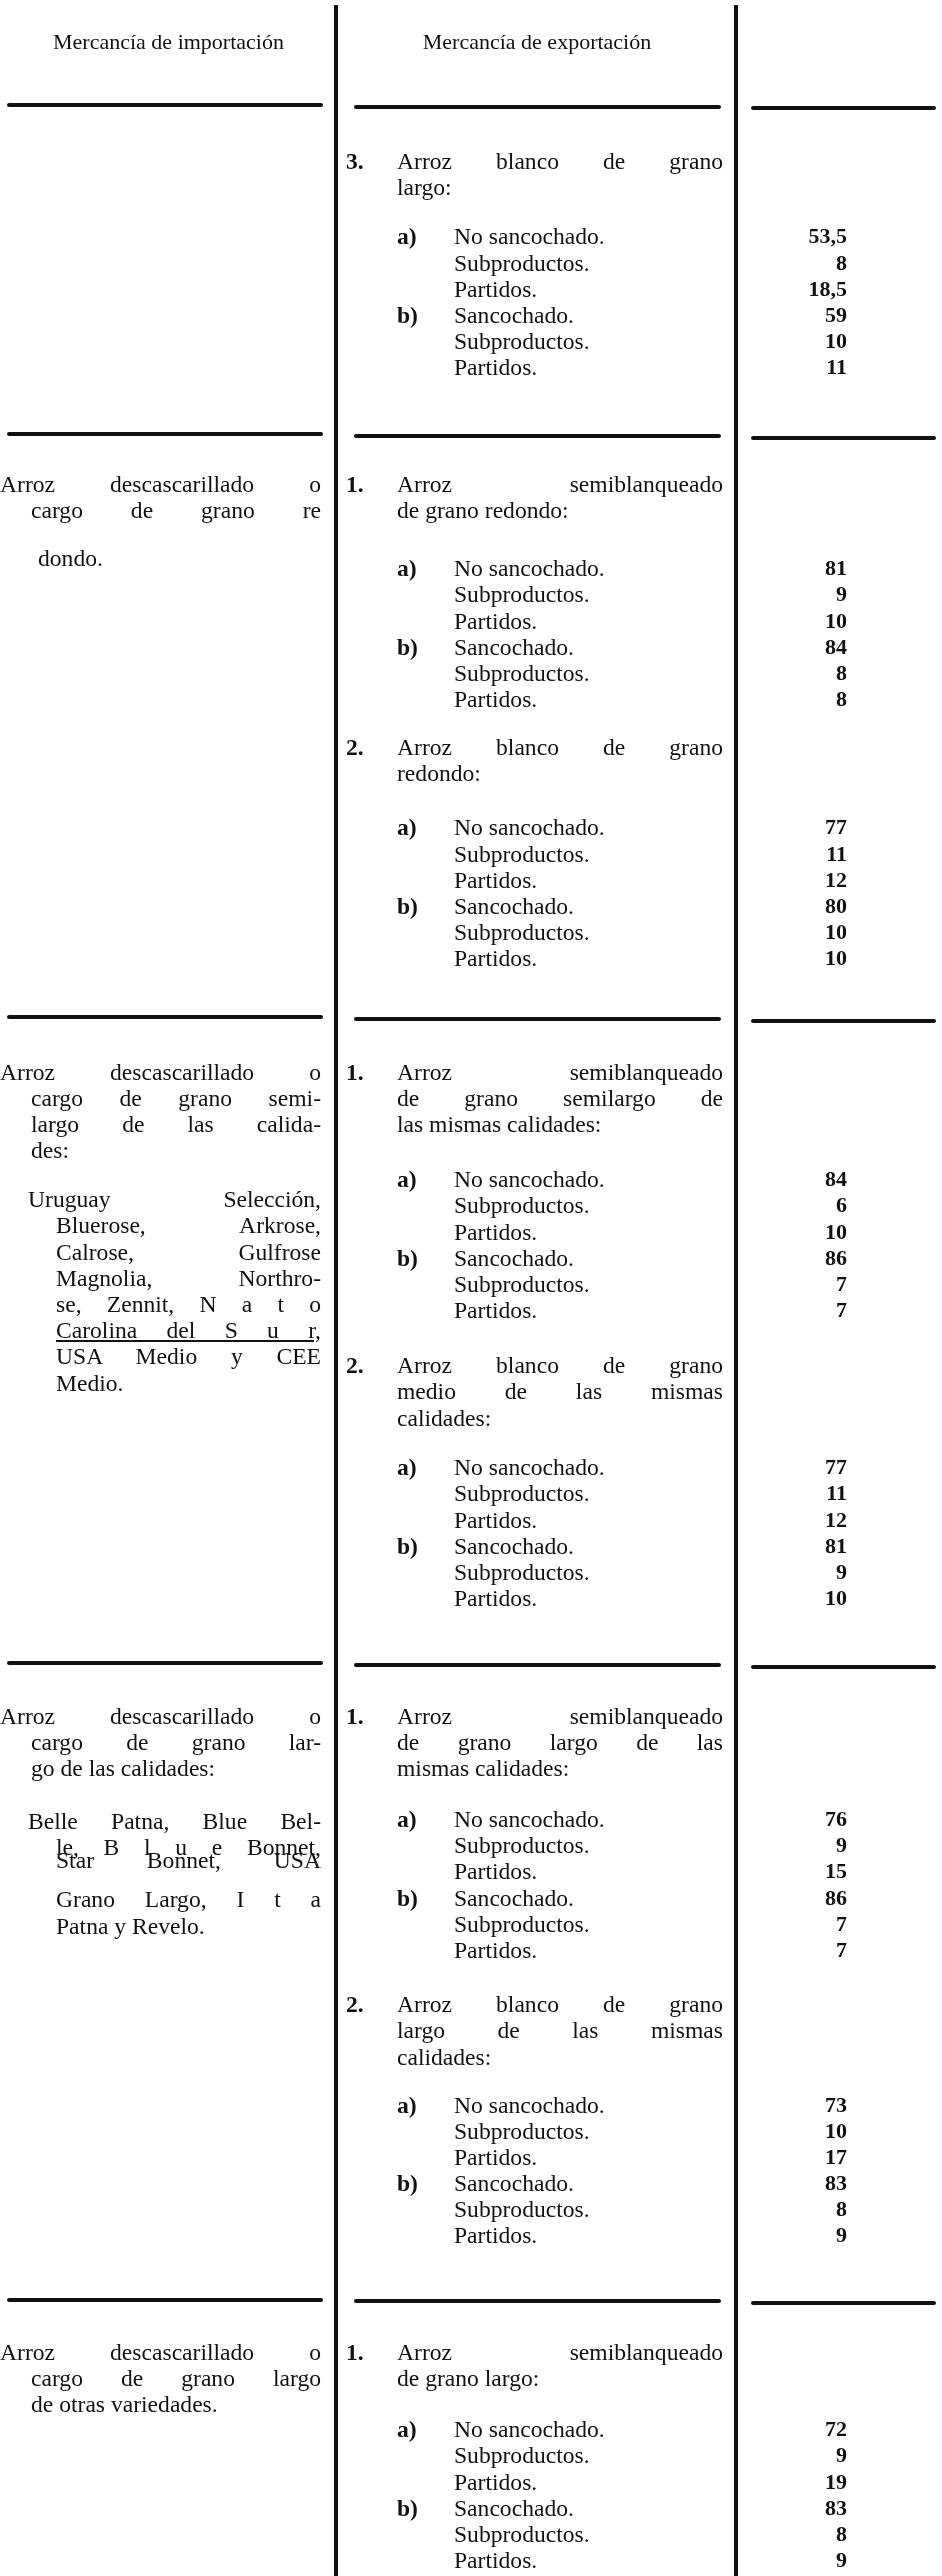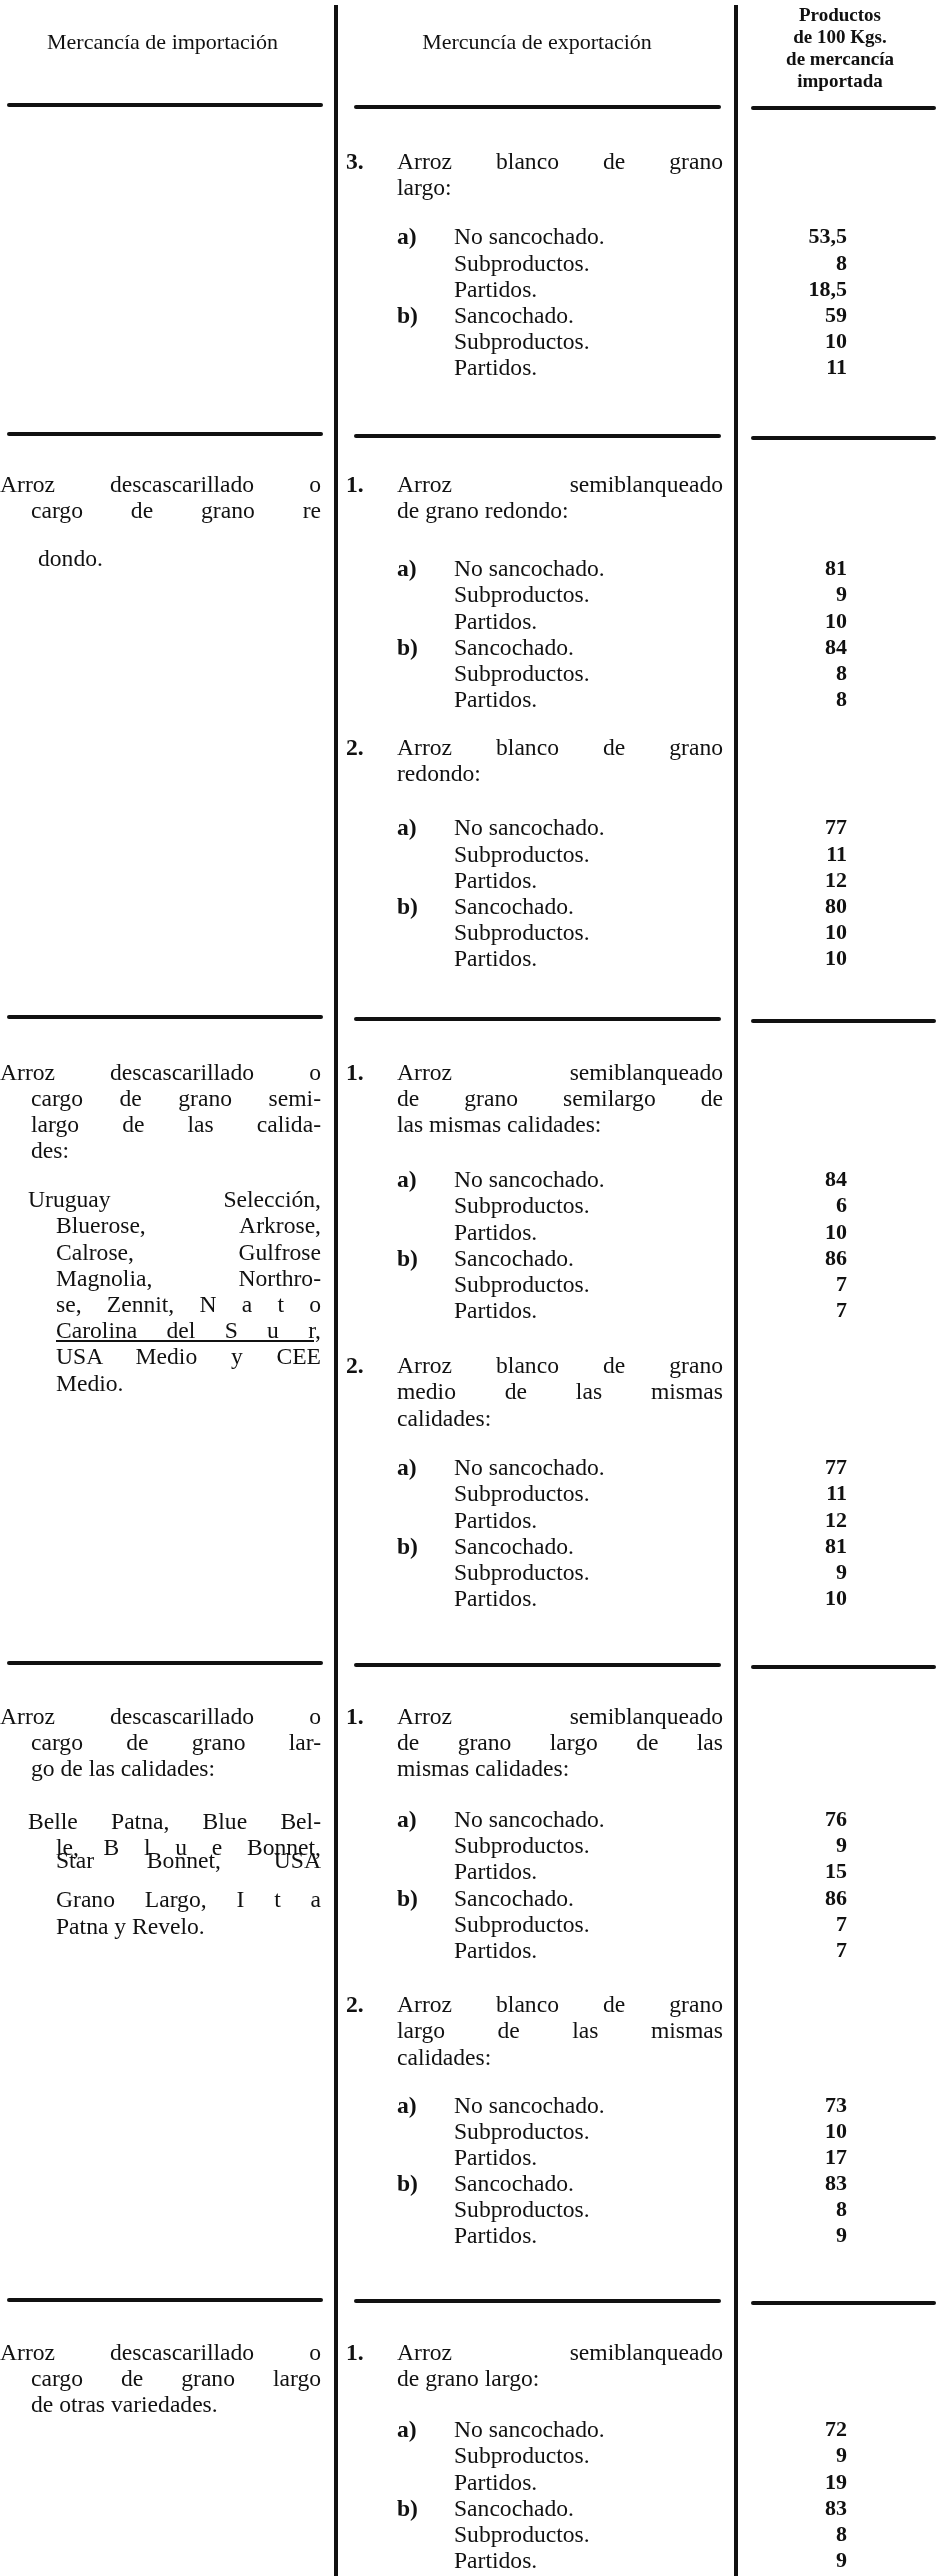--- a/index.html
+++ b/index.html
@@ -16,28 +16,22 @@
   .num { position: absolute; font-size: 22px; line-height: 26px; font-weight: bold; text-align: right; width: 79px; white-space: nowrap; }
 </style>
 </head>
 <body>
 
 <div class="page">
 
   <div class="vdiv" style="left:334px;"></div>
   <div class="vdiv" style="left:734px;"></div>
 
-  <div class="hdr" style="left:0; top:30px; width:325px;">Mercancía de importación</div>
-  <div class="hdr" style="left:345px; top:30px; width:384px;">Mercuncía de exportación</div>
-  <div class="hdr hdr-prod" style="left:744px; top:3.5px; width:192px;">
-    <div>Productos</div>
-    <div>de 100 Kgs.</div>
-    <div>de mercancía</div>
-    <div>importada</div>
-  </div>
+  <div class="hdr" style="left:0; top:30px; width:325px;padding-left:6px;">Mercancía de importación</div>
+  <div class="hdr" style="left:345px; top:30px; width:384px;">Mercancía de exportación</div>
 
   <div id="rules">
       <div class="rule" style="left:7px; width:316px; top:103px;"></div>
       <div class="rule" style="left:354px; width:367px; top:105px;"></div>
       <div class="rule" style="left:751px; width:185px; top:106px;"></div>
       <div class="rule" style="left:7px; width:316px; top:432px;"></div>
       <div class="rule" style="left:354px; width:367px; top:434px;"></div>
       <div class="rule" style="left:751px; width:185px; top:436px;"></div>
       <div class="rule" style="left:7px; width:316px; top:1015px;"></div>
       <div class="rule" style="left:354px; width:367px; top:1017px;"></div>

